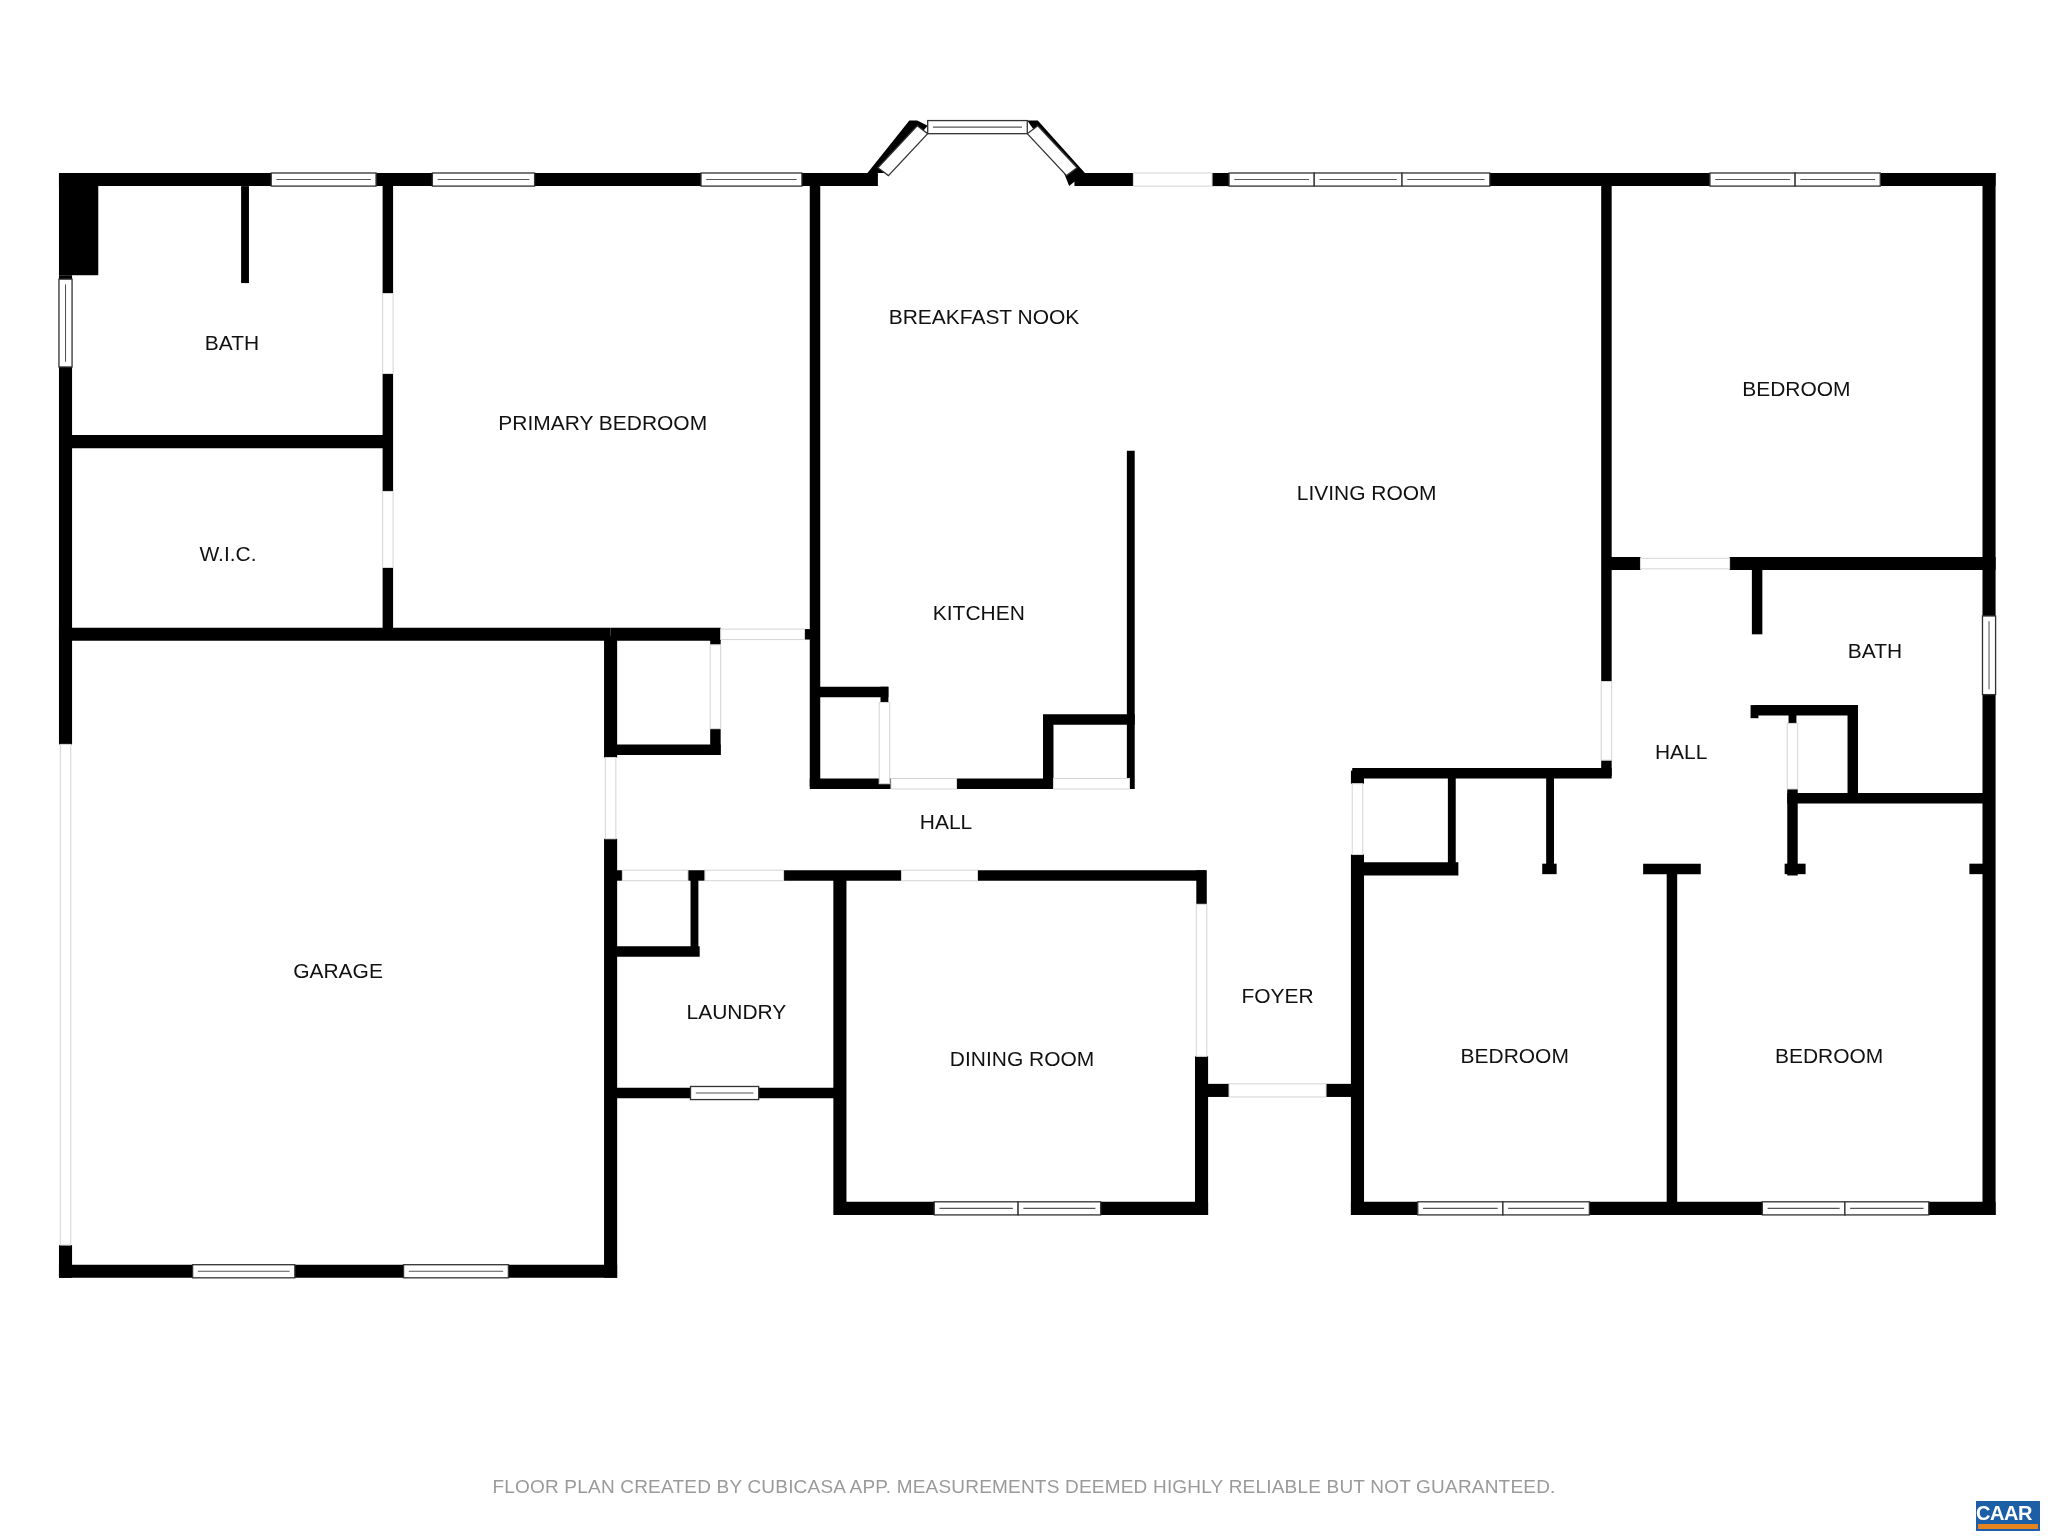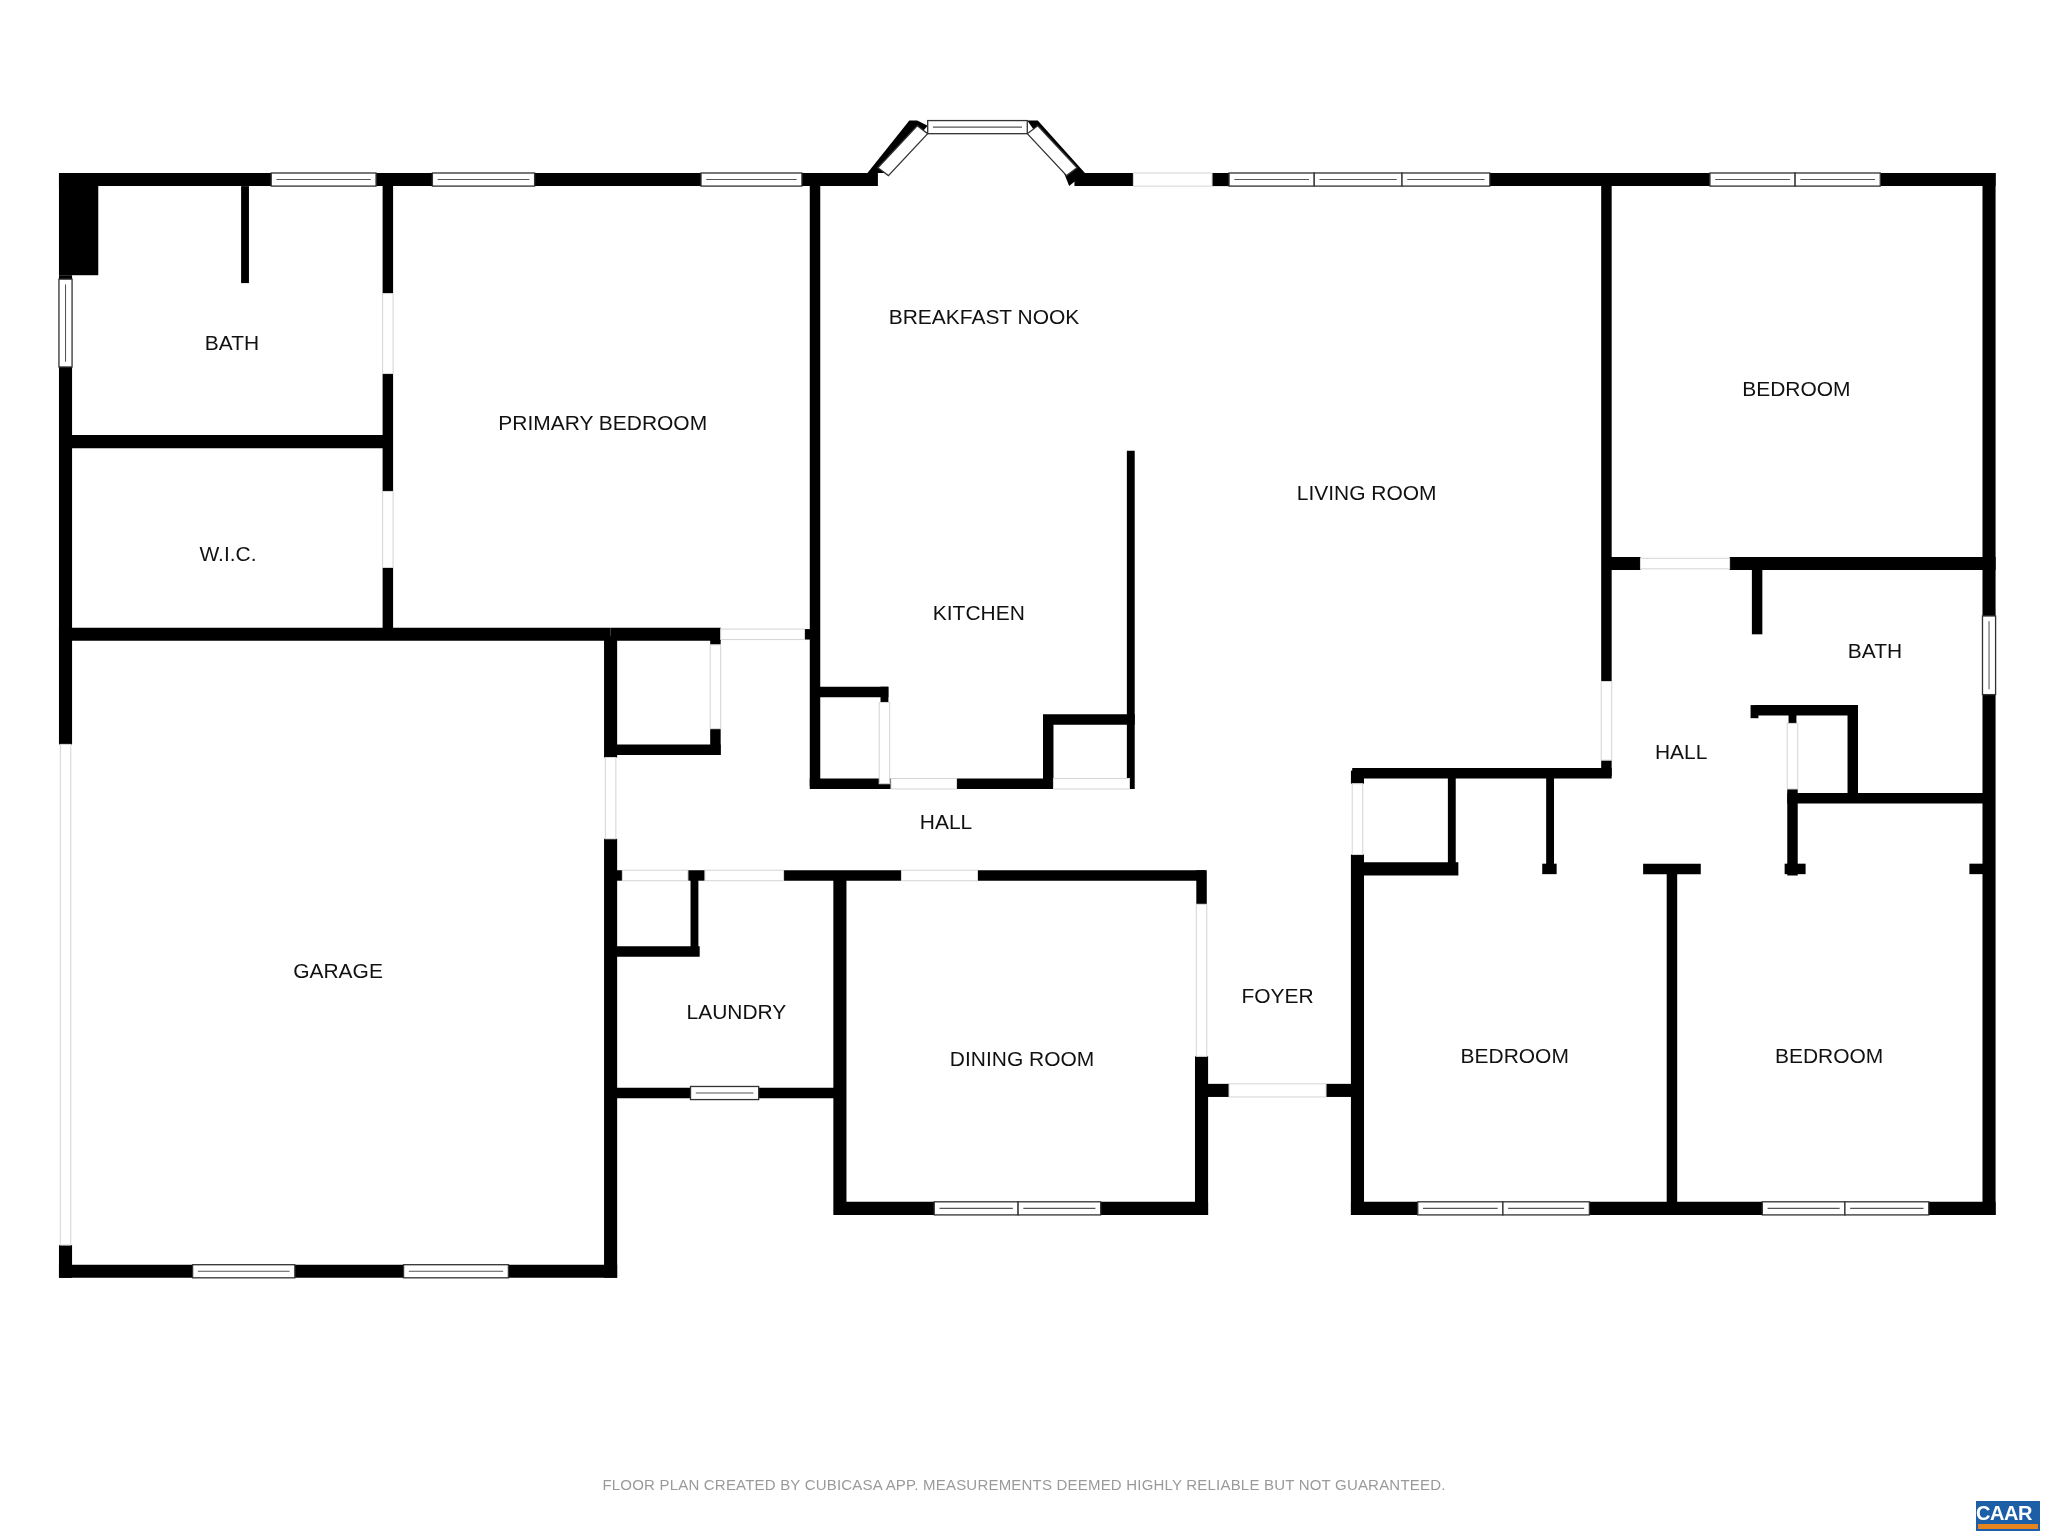--- a/index.html
+++ b/index.html
@@ -7,21 +7,21 @@
   #plan { position: absolute; left: 0; top: 0; width: 2048px; height: 1536px; }
   .wall { stroke: #000; stroke-linecap: butt; fill: none; }
   .w10 { stroke-width: 10; }
   .w8 { stroke-width: 8; }
   .w6 { stroke-width: 6; }
   .blk { fill: #000; }
   .win { fill: #fff; stroke: #333; stroke-width: 1; }
   .winl { stroke: #555; stroke-width: 0.8; fill: none; }
   .opening { fill: #fff; stroke: #d6d6d6; stroke-width: 0.8; }
   .room-label { font-family: "Liberation Sans", sans-serif; font-size: 16px; fill: #111; text-anchor: middle; dominant-baseline: middle; }
-  #footer { position: absolute; left: 0; width: 2048px; top: 1476px; text-align: center; color: #9a9a9a; font-size: 15px; letter-spacing: 0.2px; font-family: "Liberation Sans", sans-serif; }
+  #footer { position: absolute; left: 0; width: 2048px; top: 1476px; text-align: center; color: #9a9a9a; font-size: 19px; letter-spacing: 0.2px; font-family: "Liberation Sans", sans-serif; }
   #logo { position: absolute; left: 1976px; top: 1501px; width: 64px; height: 30px; background: #1d5fa6; box-sizing: border-box; }
   #logo .txt { position: absolute; left: 0; top: 1px; width: 56px; text-align: center; color: #fff; font-size: 20px; font-weight: bold; font-family: "Liberation Sans", sans-serif; letter-spacing: -0.5px; }
   #logo .bar { position: absolute; left: 2px; right: 2px; bottom: 2px; height: 5px; background: #e8841f; }
 </style>
 </head>
 <body>
 
 <svg id="plan" viewBox="0 0 1563 1172" preserveAspectRatio="none" xmlns="http://www.w3.org/2000/svg">
   <g>
 

